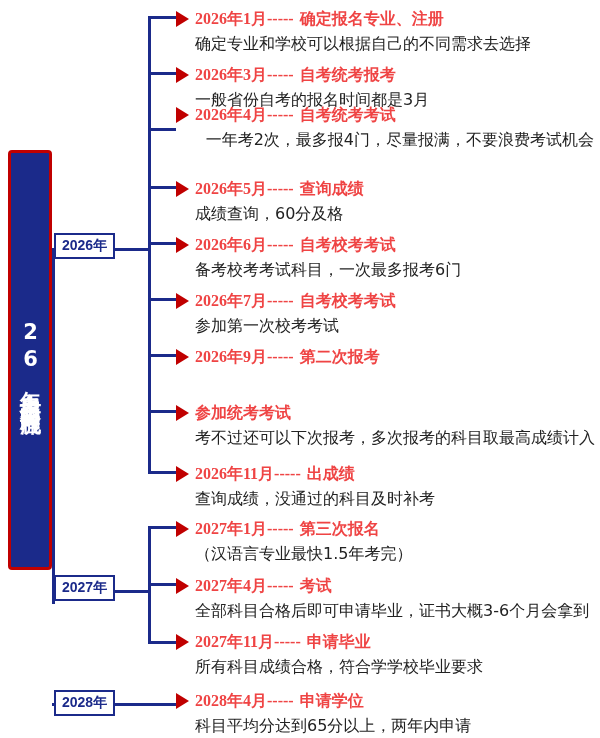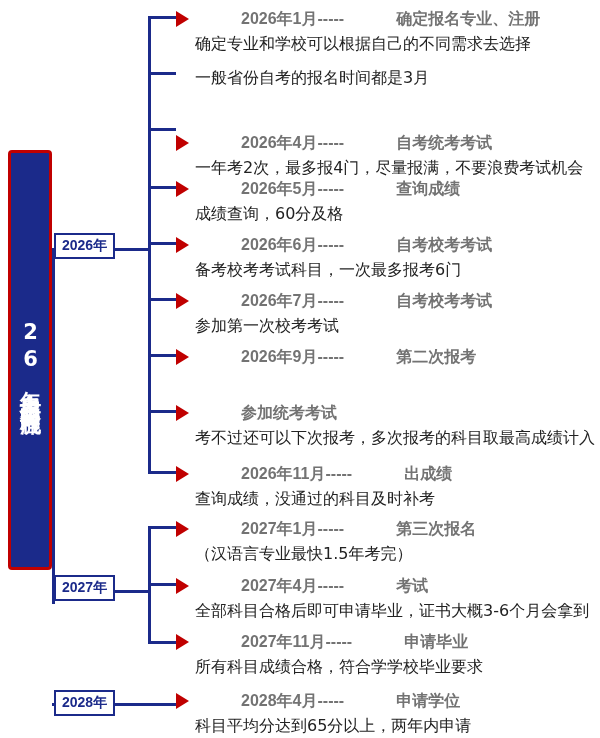--- a/index.html
+++ b/index.html
@@ -88,26 +88,25 @@
   }
   .tri {
     width: 0;
     height: 0;
     border-top: 8px solid transparent;
     border-bottom: 8px solid transparent;
     border-left: 13px solid #c00000;
     flex: 0 0 auto;
   }
   .head-text {
-    color: #737373;
+    color: #ef4444;
     font-size: 16px;
     font-weight: bold;
     white-space: nowrap;
-    font-family: Liberation Sans, sans-serif;
-    margin-left: 46px;
+    font-family: Liberation Serif, serif;
   }
   .desc {
     color: #222222;
     font-size: 16px;
     margin-top: 4px;
     margin-left: 19px;
     white-space: nowrap;
     font-family: "DejaVu Sans", sans-serif;
   }
 </style>
@@ -152,24 +151,29 @@
   <div class="item" style="top:8px;">
     <div class="head">
       <span class="tri"></span>
       <span class="head-text">2026年1月-----</span>
       <span class="head-text emph">确定报名专业、注册</span>
     </div>
     <div class="desc">确定专业和学校可以根据自己的不同需求去选择</div>
   </div>
 
   <div class="item" style="top:64px;">
+    <div class="head">
+      <span class="tri"></span>
+      <span class="head-text">2026年3月-----</span>
+      <span class="head-text emph">自考统考报考</span>
+    </div>
     <div class="desc">一般省份自考的报名时间都是3月</div>
   </div>
 
-  <div class="item" style="top:132px;">
+  <div class="item" style="top:104px;text-align:right;">
     <div class="head">
       <span class="tri"></span>
       <span class="head-text">2026年4月-----</span>
       <span class="head-text emph">自考统考考试</span>
     </div>
     <div class="desc">一年考2次，最多报4门，尽量报满，不要浪费考试机会</div>
   </div>
 
   <div class="item" style="top:178px;">
     <div class="head">

